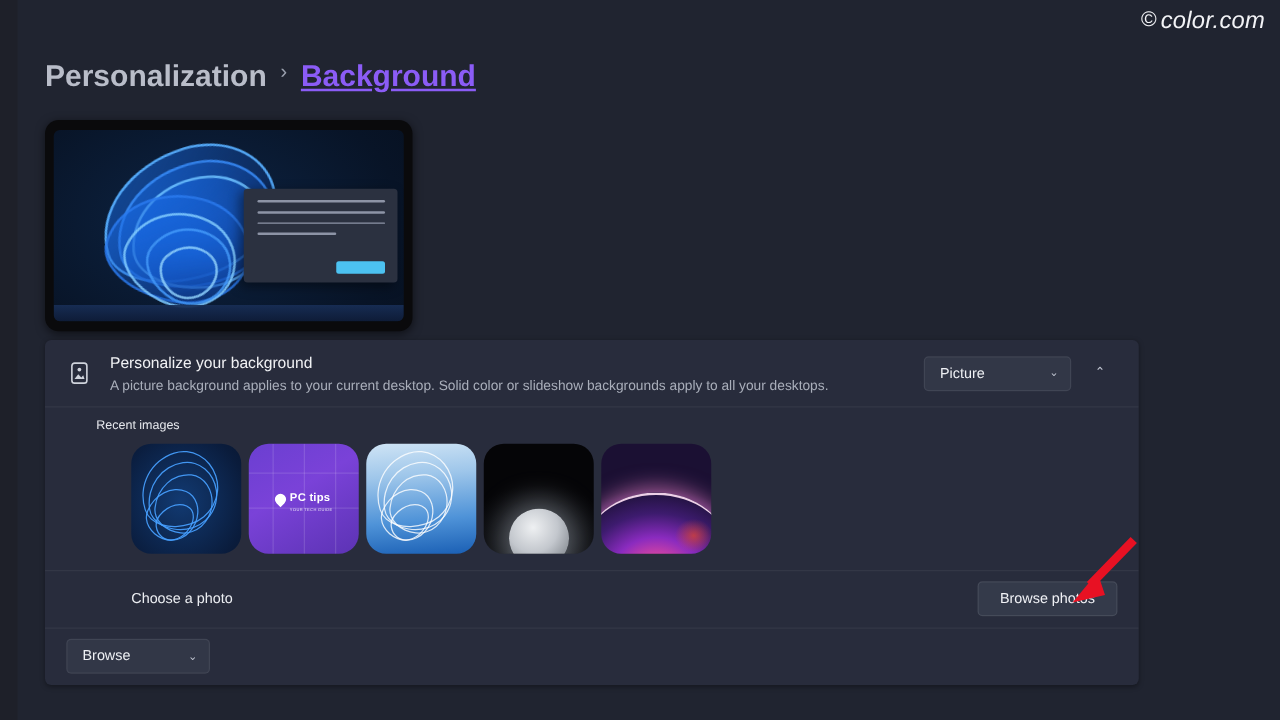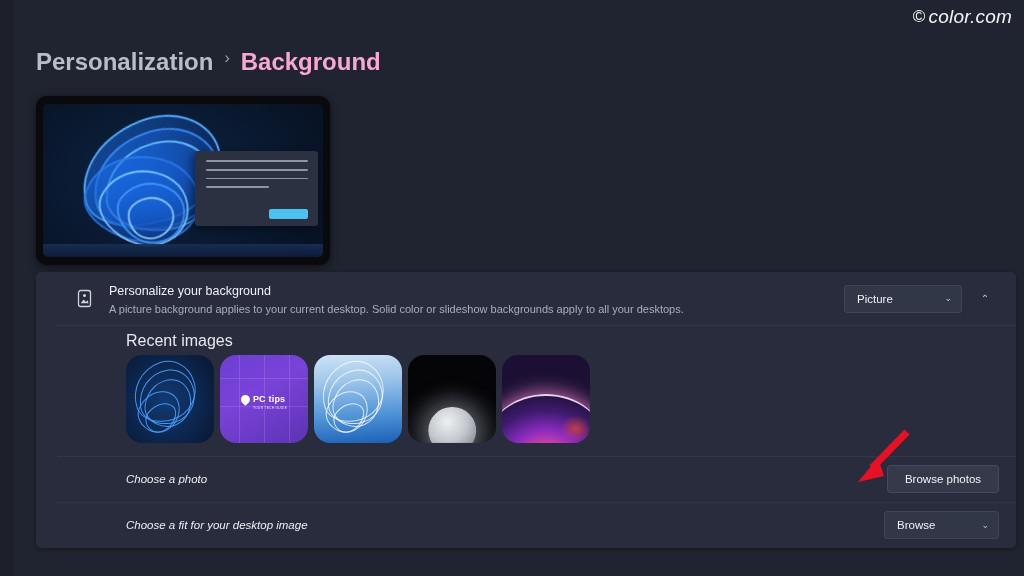--- a/index.html
+++ b/index.html
@@ -58,21 +58,21 @@
     white-space: nowrap;
   }
   .crumb-parent { color: #b9bdc9; }
   .crumb-sep {
     color: #9aa0ae;
     font-size: 16px;
     font-weight: normal;
     position: relative;
     top: 1px;
   }
-  .crumb-current { color: #f9a8d4; }
+  .crumb-current { color: #8b5cf6; text-decoration: underline; }
 
   
   .preview-wrap {
     position: absolute;
     left: 22px;
     top: 96px;
     width: 294px;
     height: 169px;
   }
   .monitor {
@@ -168,26 +168,25 @@
     left: 0; right: 0; bottom: 0;
     height: 8.5%;
     background: linear-gradient(180deg, rgba(24,46,86,.92), rgba(14,28,56,.96));
   }
 
   
   .card {
     position: absolute;
     left: 22px;
     top: 272px;
-    width: 980px;
+    width: 875px;
     background: #282c3c;
     border-radius: 5px;
     overflow: hidden;
     box-shadow: 0 1px 4px rgba(0,0,0,.35);
-    padding-left: 21px;
   }
   .row {
     display: flex;
     align-items: center;
     padding: 0 17px;
     position: relative;
   }
   .row + .row::before {
     content: "";
     position: absolute;
@@ -255,23 +254,23 @@
     flex: 0 0 auto;
   }
   .collapse-btn .chev { margin-left: 0; font-size: 10px; }
 
   
   .row-recent {
     display: block;
     padding: 9px 17px 13px 17px;
   }
   .recent-label {
-    font-size: 16px;
+    font-size: 10px;
     color: #e6e8ed;
-    margin: 0 0 7px 52px;
+    margin: 0 0 7px 24px;
     line-height: 14px;
   }
   .thumbs {
     display: flex;
     gap: 6px;
     margin-left: 52px;
   }
   .thumb {
     width: 88px;
     height: 88px;
@@ -393,21 +392,20 @@
   .mini-bloom span:nth-child(5){ left:22%; top:52%; width:34%; height:42%; transform: rotate(40deg); }
 
   
   .row-photo { height: 46px; }
   .row-fit   { height: 46px; }
   .row-label {
     flex: 1 1 auto;
     font-size: 11.5px;
     color: #eceef2;
     margin-left: 52px;
-    font-style: italic;
   }
   .browse-btn {
     height: 28px;
     min-width: 112px;
     padding: 0 14px;
     background: #343a4a;
     border: 1px solid rgba(255,255,255,.085);
     border-radius: 4px;
     display: flex;
     align-items: center;
@@ -538,21 +536,20 @@
 
       </div>
     </div>
 
     <div class="row row-photo">
       <span class="row-label">Choose a photo</span>
       <span class="browse-btn">Browse photos</span>
     </div>
 
     <div class="row row-fit">
-      <span class="row-label">Choose a fit for your desktop image</span>
       <span class="dropdown dd-fit">
         <span>Browse</span>
         <span class="chev">⌄</span>
       </span>
     </div>
 
   </div>
 </div>
 
 <svg class="arrow-svg" viewBox="0 0 72 64">

